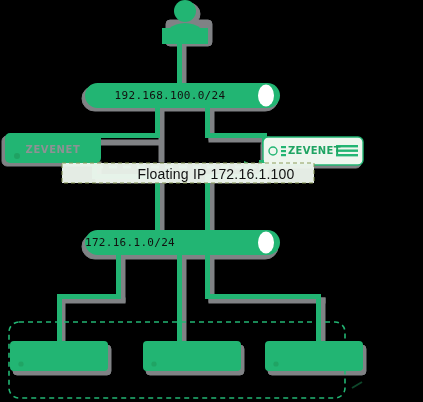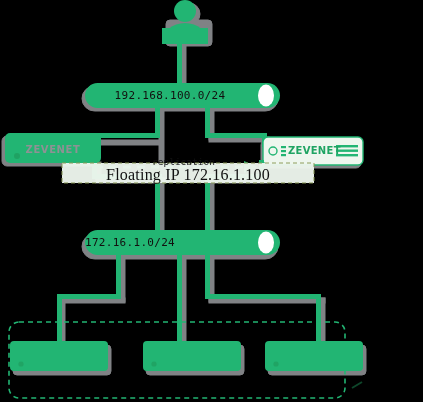--- a/index.html
+++ b/index.html
@@ -16,22 +16,22 @@
             font-size:11px;color:#12100f;letter-spacing:0.3px;}
 
   .zvleft{font-family:"DejaVu Sans","Liberation Sans",sans-serif;
           font-size:10px;font-weight:bold;color:#8e9294;letter-spacing:0.6px;}
 
   .zvright{font-family:"DejaVu Sans","Liberation Sans",sans-serif;
            font-size:10px;font-weight:bold;color:#1fa463;letter-spacing:0.3px;}
 
   .repl{font-family:"DejaVu Sans Mono","Liberation Mono",monospace;
         font-size:9.5px;color:#111;}
-  .fip{font-family:Liberation Serif, serif;
-       font-size:16px;color:#111;letter-spacing:0.2px;}
+  .fip{font-family:Liberation Sans, sans-serif;
+       font-size:14px;color:#111;letter-spacing:0.2px;margin-left:28px;}
 
   .srvlabel{font-family:"DejaVu Sans","Liberation Sans",sans-serif;
             font-size:8px;color:#0f8a53;letter-spacing:0.2px;}
 </style>
 </head>
 <body>
 
 <div id="stage">
 
   <svg class="layer" viewBox="0 0 423 402" preserveAspectRatio="none">
@@ -181,21 +181,20 @@
       <path d="M352 388 L362 382" stroke="#1f9c5e" stroke-width="2"></path>
     </g>
   </svg>
 
   <div class="lbl netlabel" style="left:85px;top:89px;width:170px;text-align:center;">192.168.100.0/24</div>
 
   <div class="lbl zvleft" style="left:5px;top:144px;width:96px;text-align:center;">ZEVENET</div>
 
   <div class="lbl zvright" style="left:288px;top:145px;">ZEVENET</div>
 
-  <div class="lbl repl" style="left:152px;top:156px;">replication</div>
 
   <div class="lbl fip" style="left:62px;top:166px;width:252px;text-align:center;">Floating IP 172.16.1.100</div>
 
   <div class="lbl netlabel" style="left:85px;top:236px;width:170px;text-align:left;">172.16.1.0/24</div>
 
   <div class="lbl srvlabel" style="left:10px;top:350px;width:98px;text-align:center;"></div>
   <div class="lbl srvlabel" style="left:143px;top:350px;width:98px;text-align:center;"></div>
   <div class="lbl srvlabel" style="left:265px;top:350px;width:98px;text-align:center;"></div>
 
 </div>

